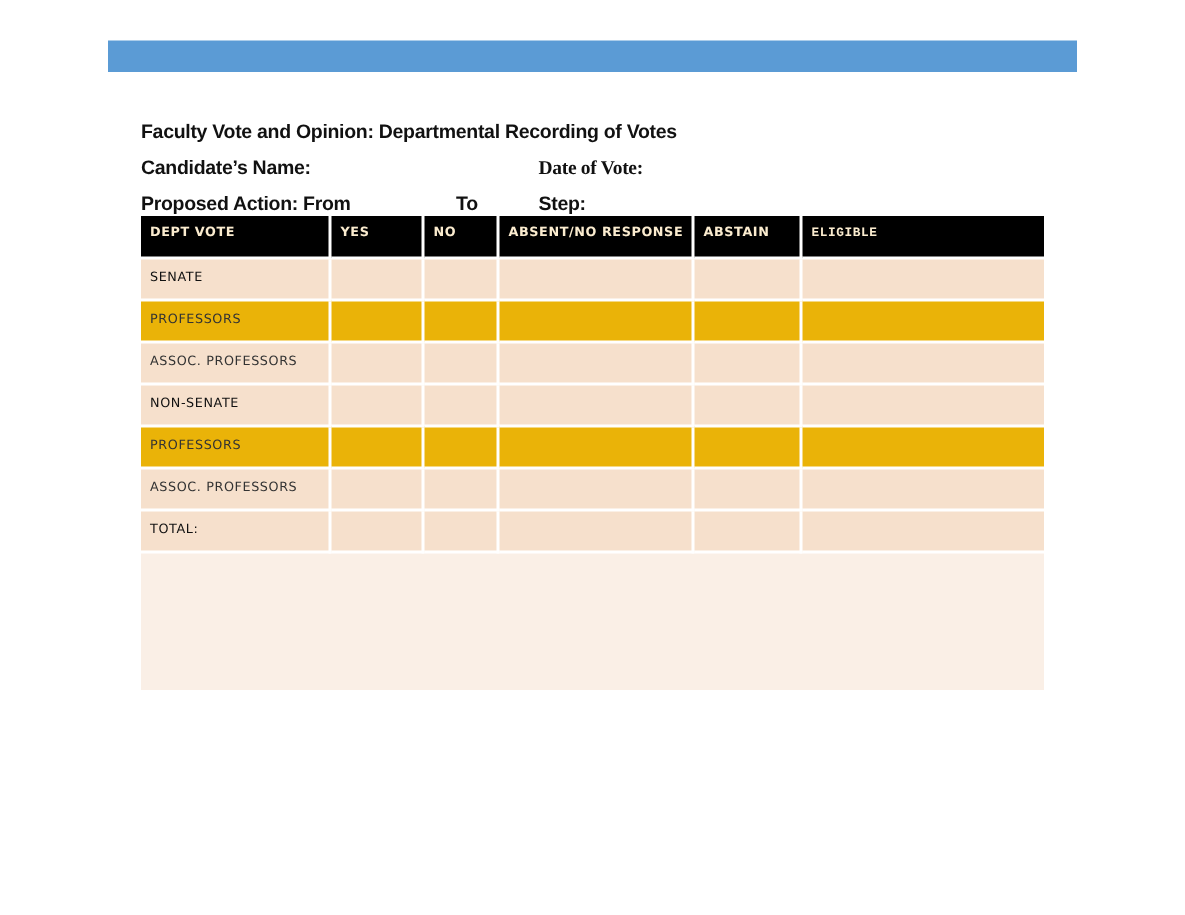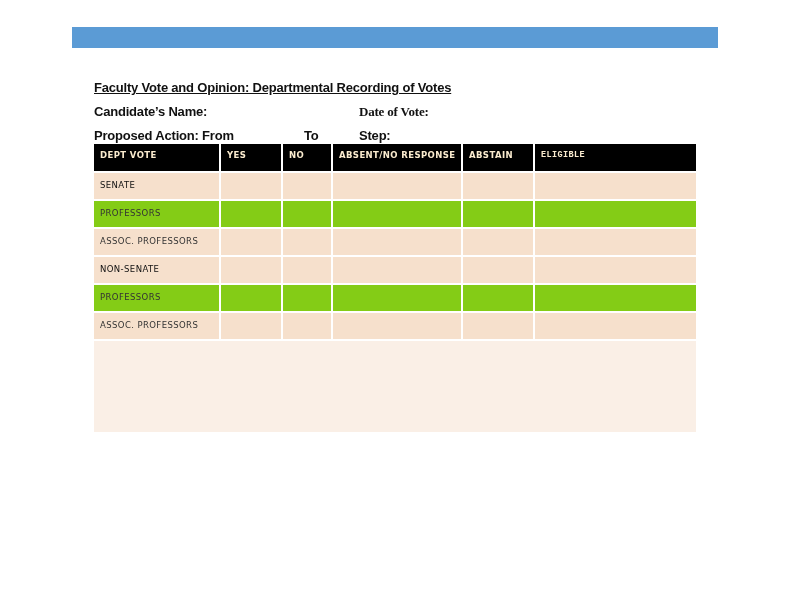--- a/index.html
+++ b/index.html
@@ -58,36 +58,36 @@
       border-top: none;
     }
     .vote-table th:first-child, .vote-table td:first-child { border-left: none; }
     .vote-table th:last-child, .vote-table td:last-child { border-right: none; font-family: Liberation Mono, monospace; }
     .vote-table td {
       height: 28px;
       padding-top: 7px;
       color: #333333;
     }
     .vote-table tr.odd td { background: #f6e0cc; }
-    .vote-table tr.even td { background: #84cc16; }
+    .vote-table tr.even td { background: #eab308; }
     .vote-table td.bold-label {
       font-weight: normal;
       color: #111111;
     }
     .vote-table tr.blank td {
       height: 93px;
       background: #faefe6;
     }
   </style>
 </head>
 <body>
 
 <div class="top-bar"></div>
 
-<div class="form-line" style="left:94px; top:80px;text-decoration:underline;">Faculty Vote and Opinion: Departmental Recording of Votes</div>
+<div class="form-line" style="left:94px; top:80px;">Faculty Vote and Opinion: Departmental Recording of Votes</div>
 
 <div class="form-line" style="left:94px; top:104px;text-align:right;">Candidate’s Name:</div>
 <div class="form-line" style="left:359px; top:104px;font-family:Liberation Serif, serif;">Date of Vote:</div>
 
 <div class="form-line" style="left:94px; top:128px;">Proposed Action:  From</div>
 <div class="form-line" style="left:304px; top:128px;">To</div>
 <div class="form-line" style="left:359px; top:128px;">Step:</div>
 
 <table class="vote-table">
   <colgroup>
@@ -150,17 +150,25 @@
       <td></td>
     </tr>
     <tr class="odd">
       <td>ASSOC. PROFESSORS</td>
       <td></td>
       <td></td>
       <td></td>
       <td></td>
       <td></td>
     </tr>
+    <tr class="odd">
+      <td class="bold-label">TOTAL:</td>
+      <td></td>
+      <td></td>
+      <td></td>
+      <td></td>
+      <td></td>
+    </tr>
     <tr class="blank">
       <td colspan="6"></td>
     </tr>
   </tbody>
 </table>
 
 </body></html>

